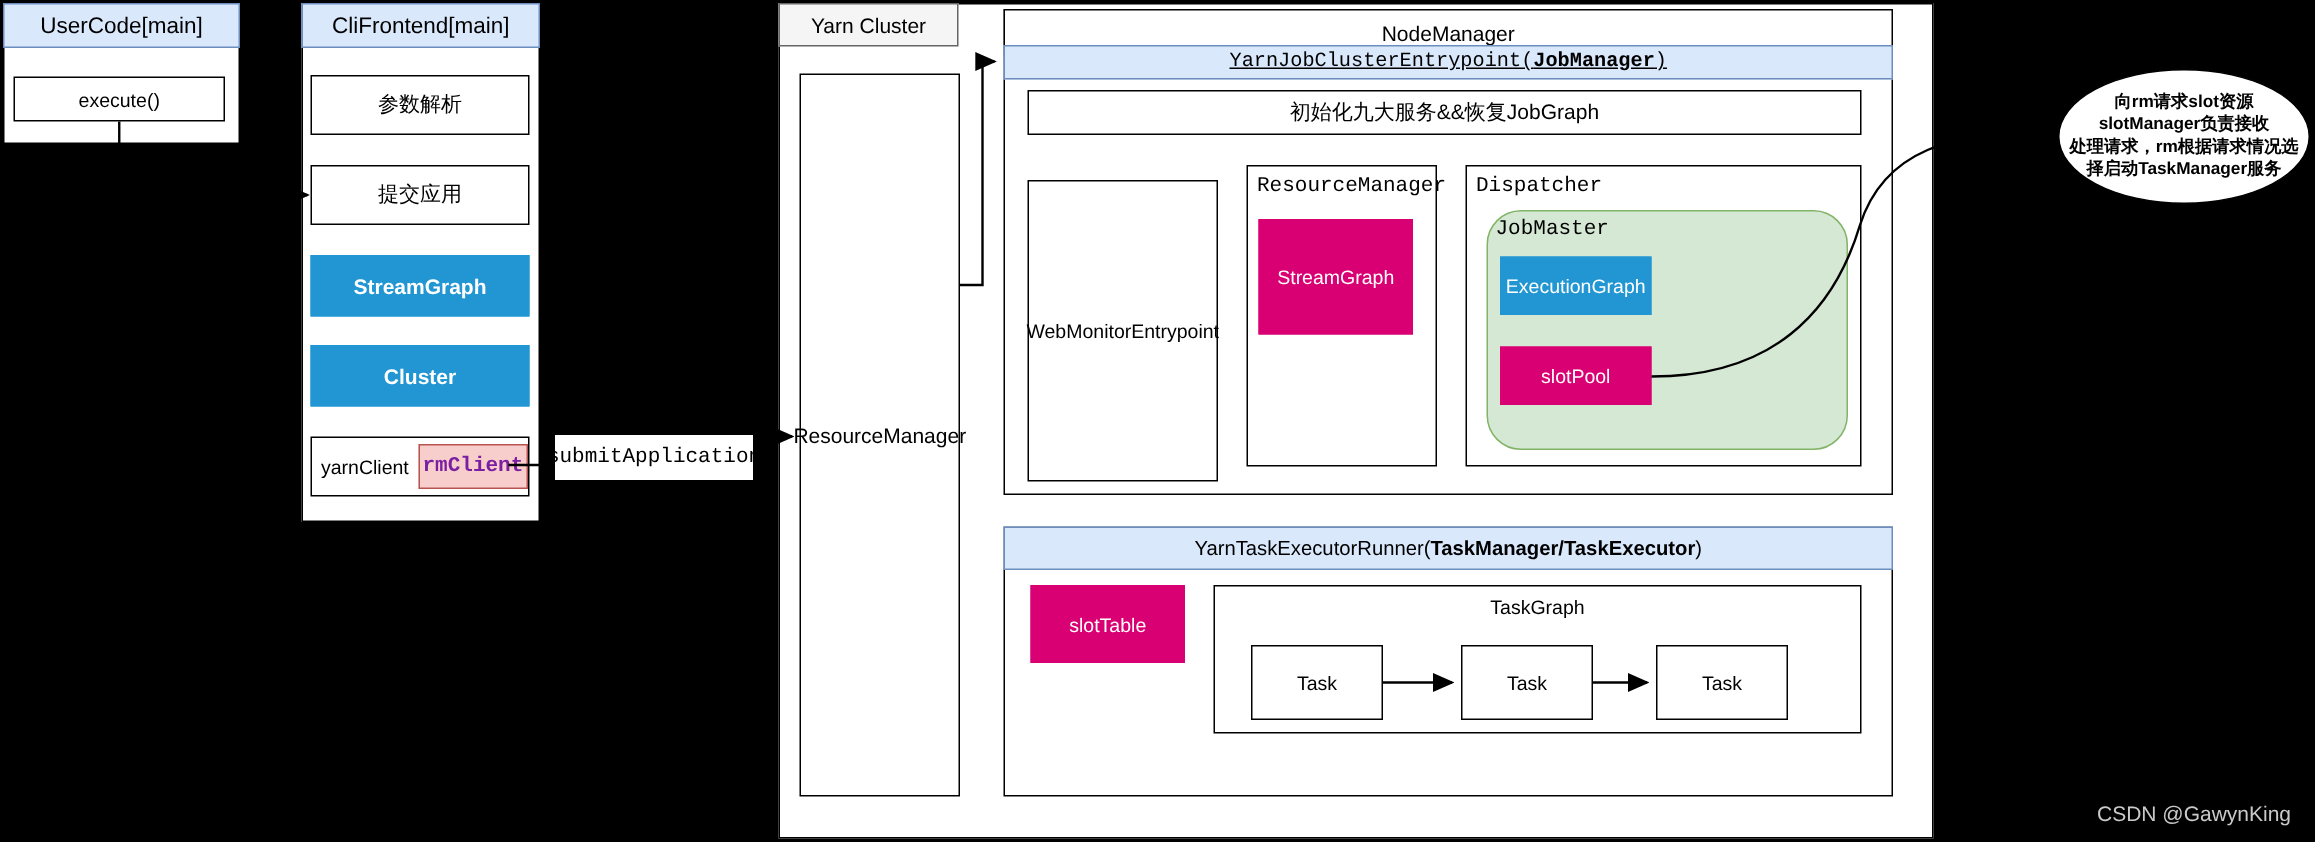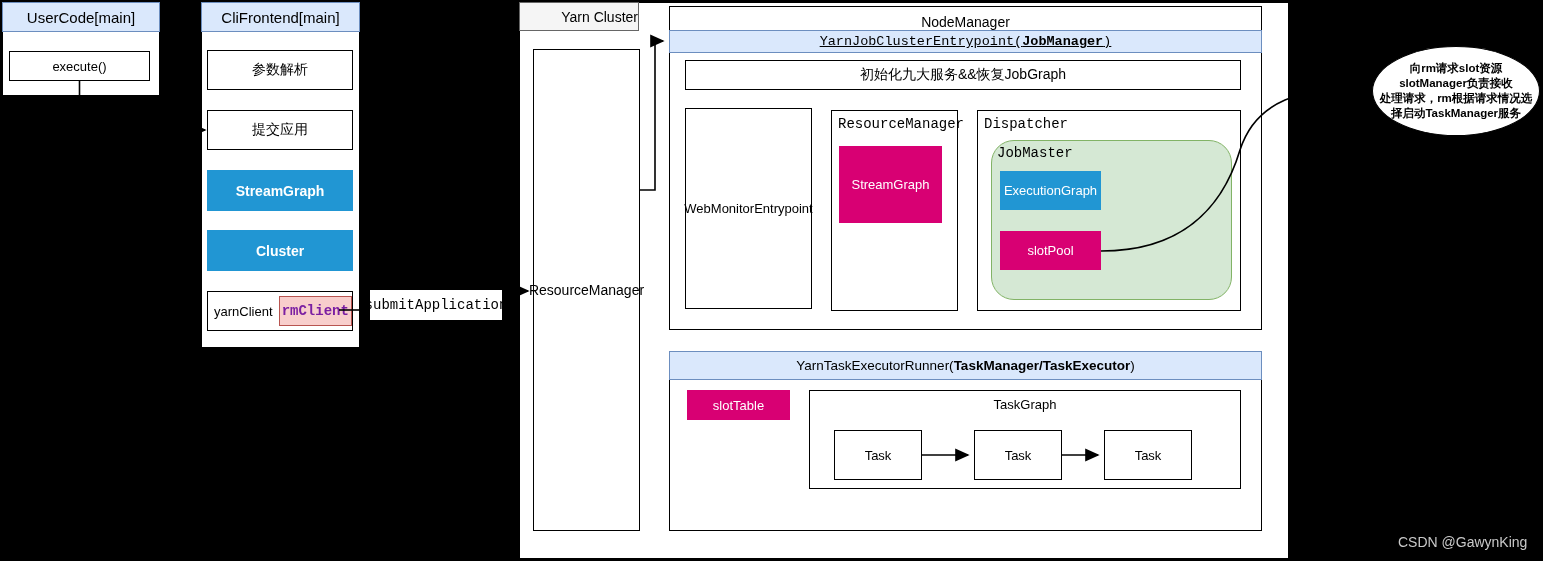--- a/index.html
+++ b/index.html
@@ -53,21 +53,21 @@
   <span class="rmclient ctr mono" style="margin-left:6px;width:72px;height:28px;font-size:14px;">
     <span>rmClient</span>
   </span>
 </div>
 
 <div class="abs ctr mono" style="left:370px;top:290px;width:132px;height:30px;background:#fff;font-size:14px;">
   <span>submitApplication</span>
 </div>
 
 <div class="abs box" style="left:519px;top:2px;width:770px;height:557px;"></div>
-<div class="abs hdr-gray ctr" style="left:519px;top:2px;width:120px;height:29px;font-size:14px;justify-content:flex-end;">
+<div class="abs hdr-gray ctr" style="left:519px;top:2px;width:120px;height:29px;font-size:14px;">
   <span>Yarn Cluster</span>
 </div>
 
 <div class="abs box ctr" style="left:533px;top:49px;width:107px;height:482px;font-size:14px;">
   <span>ResourceManager</span>
 </div>
 
 <div class="abs box" style="left:669px;top:6px;width:593px;height:324px;"></div>
 <div class="abs ctr" style="left:669px;top:6px;width:593px;height:32px;border:1.6px solid #000;background:#fff;font-size:14px;">
   <span>NodeManager</span>
@@ -75,21 +75,21 @@
 <div class="abs hdr-blue ctr mono" style="left:669px;top:30px;width:593px;height:23px;font-size:13.5px;text-decoration:underline;">
   <span>YarnJobClusterEntrypoint(</span>
     <b>JobManager</b>
     <span>)</span>
 </div>
 
 <div class="abs box ctr" style="left:685px;top:60px;width:556px;height:30px;font-size:14px;">
   <span>初始化九大服务&amp;&amp;恢复JobGraph</span>
 </div>
 
-<div class="abs box ctr" style="left:685px;top:108px;width:127px;height:201px;font-size:13px;">
+<div class="abs box ctr" style="left:685px;top:120px;width:127px;height:201px;font-size:13px;">
   <span>WebMonitorEntrypoint</span>
 </div>
 
 <div class="abs box lbl-tl" style="left:831px;top:110px;width:127px;height:201px;">
   <span class="mono" style="font-size:14px;padding:5px 0 0 6px;">ResourceManager</span>
 </div>
 <div class="abs pink-node ctr" style="left:839px;top:146px;width:103px;height:77px;font-size:13px;">
   <span>StreamGraph</span>
 </div>
 
@@ -105,21 +105,21 @@
 <div class="abs pink-node ctr" style="left:1000px;top:231px;width:101px;height:39px;font-size:13px;">
   <span>slotPool</span>
 </div>
 
 <div class="abs box" style="left:669px;top:351px;width:593px;height:180px;"></div>
 <div class="abs hdr-blue ctr" style="left:669px;top:351px;width:593px;height:29px;font-size:13.5px;">
   <span>YarnTaskExecutorRunner(</span>
     <b>TaskManager/TaskExecutor</b>
     <span>)</span>
 </div>
-<div class="abs pink-node ctr" style="left:687px;top:390px;width:103px;height:30px;font-size:13px;">
+<div class="abs pink-node ctr" style="left:687px;top:390px;width:103px;height:52px;font-size:13px;">
   <span>slotTable</span>
 </div>
 
 <div class="abs box" style="left:809px;top:390px;width:432px;height:99px;">
   <div class="ctr" style="width:100%;height:26px;font-size:13px;">
     <span>TaskGraph</span>
   </div>
 </div>
 <div class="abs box ctr" style="left:834px;top:430px;width:88px;height:50px;font-size:13px;">
   <span>Task</span>

